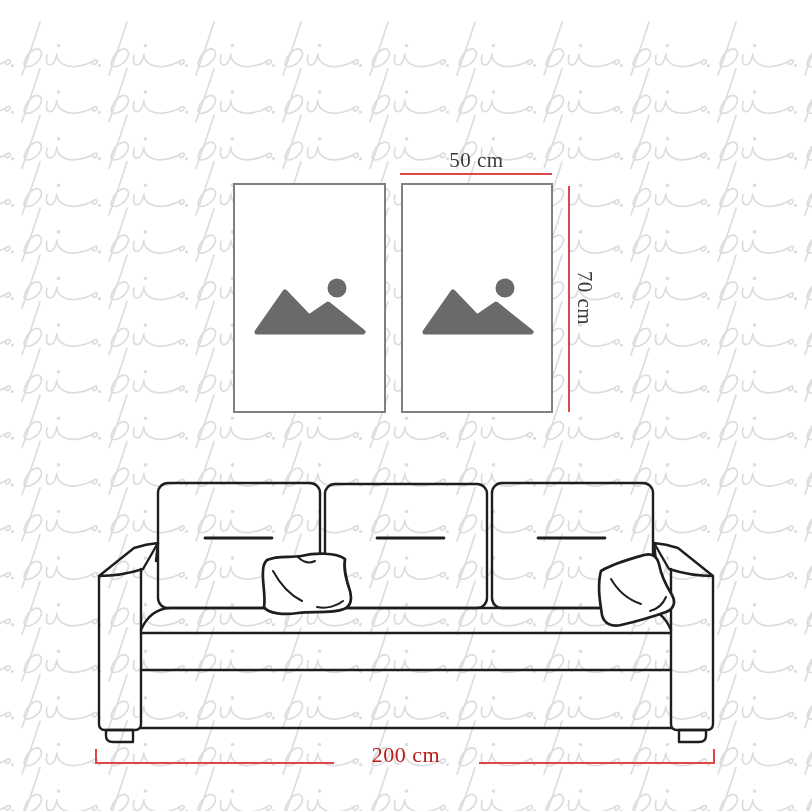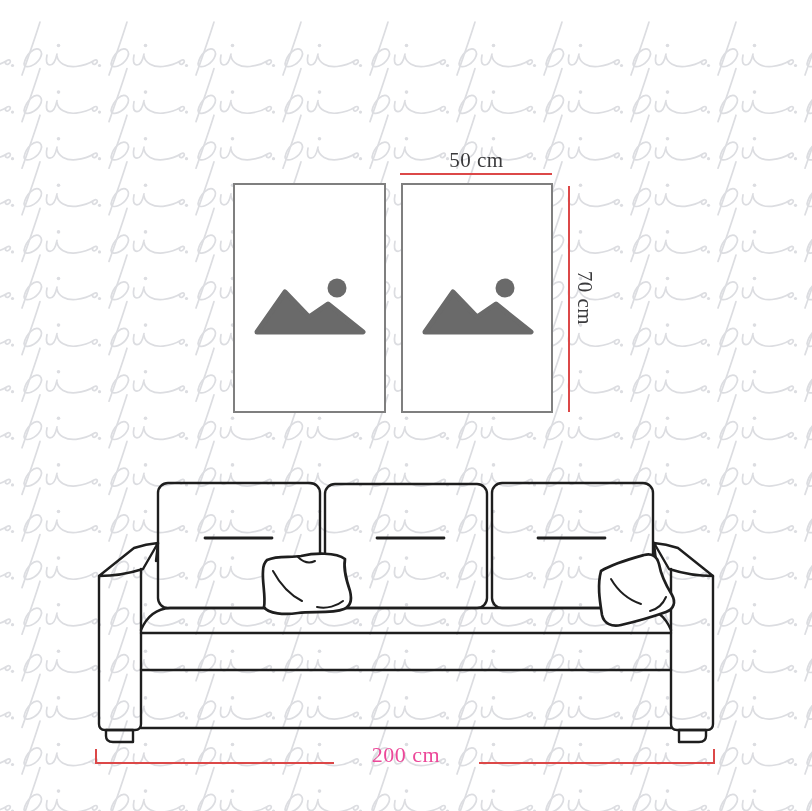--- a/index.html
+++ b/index.html
@@ -17,21 +17,21 @@
   #frame-left{left:233px;}
   #frame-right{left:401px;width:152px;}
   .placeholder-icon{position:absolute;left:19px;top:84px;}
   
   .dim-label{
     position:absolute;font-size:21px;line-height:22px;letter-spacing:0.5px;
     color:#3a3a3c;text-align:center;white-space:nowrap;
   }
   #label-frame-width{left:400px;top:129px;width:153px;}
   #label-frame-height{left:555px;top:267px;width:60px;transform:rotate(90deg);}
-  #label-sofa-width{left:306px;top:724px;width:200px;font-size:22px;color:#ec4899;letter-spacing:0.5px;}
+  #label-sofa-width{left:306px;top:724px;width:200px;font-size:22px;color:#b91c1c;letter-spacing:0.5px;}
 </style>
 </head>
 <body>
 
 <div id="stage">
 
   <svg class="layer" width="812" height="811" viewBox="0 0 812 811" aria-hidden="true">
     <defs>
       <g id="pi-unit">
 

